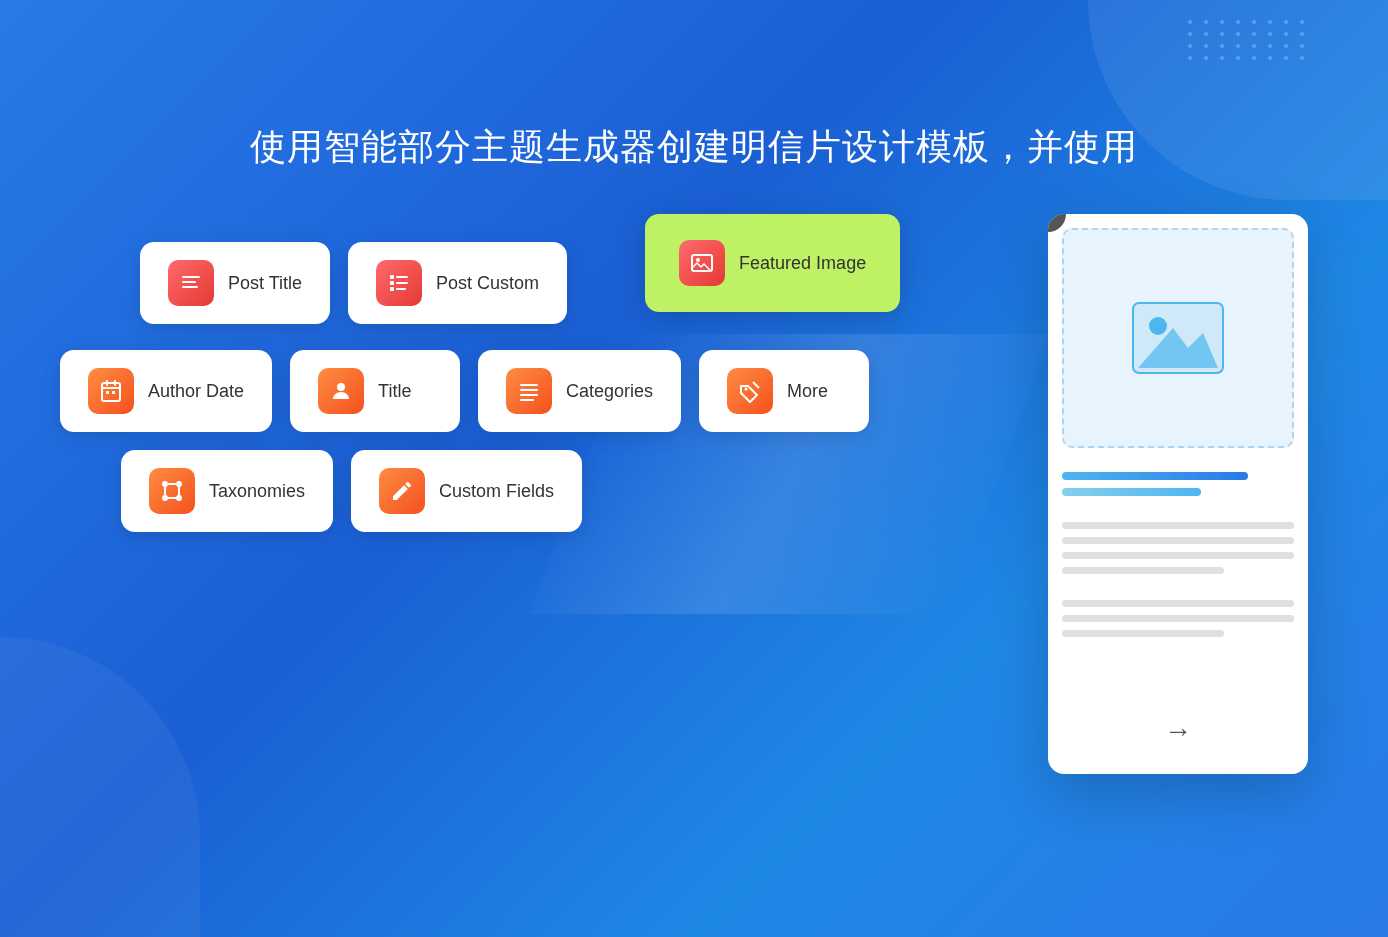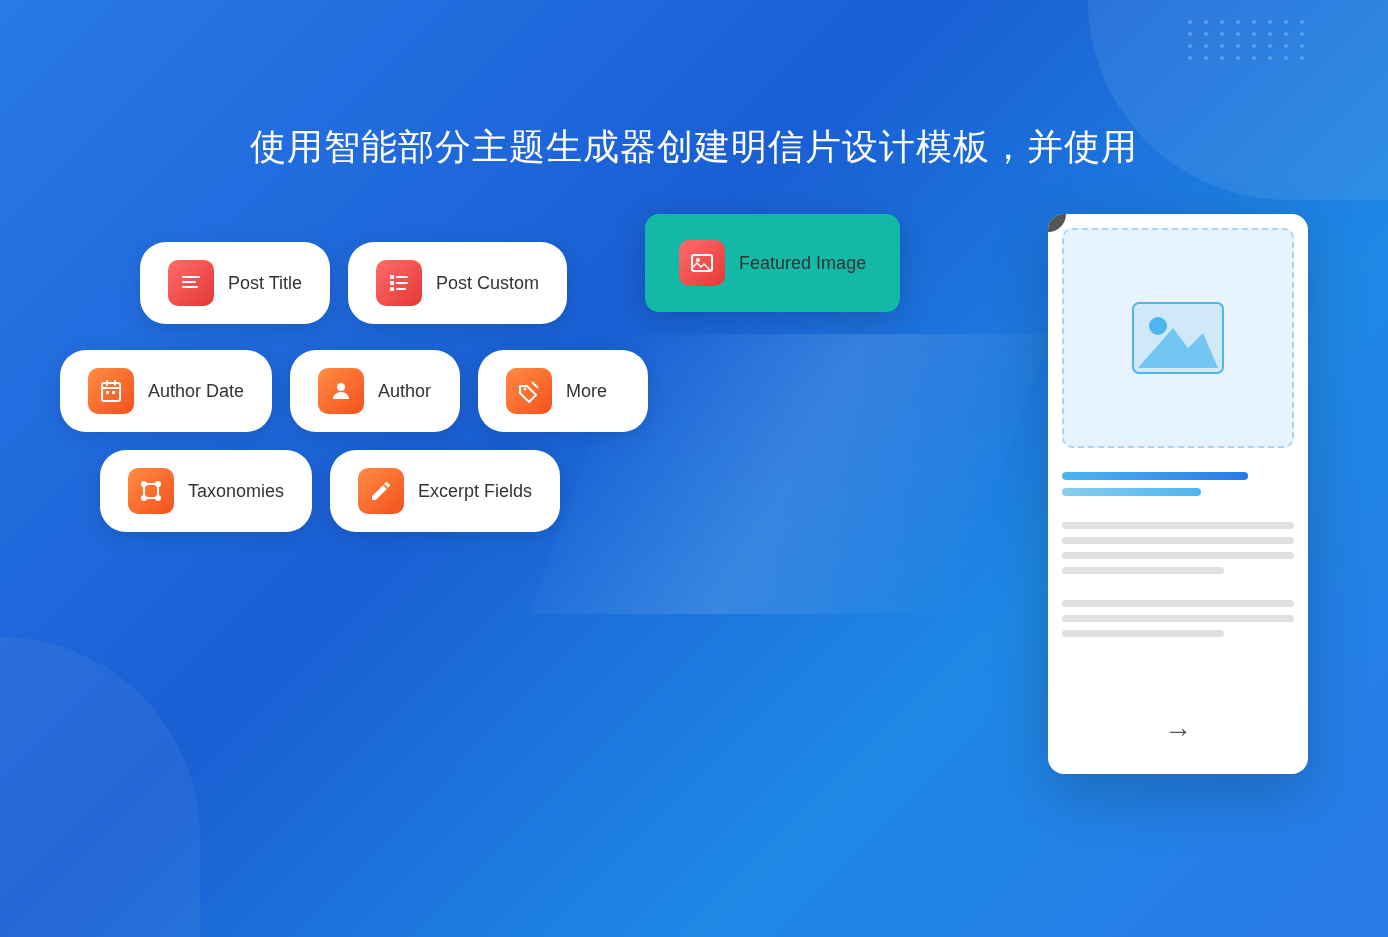--- a/index.html
+++ b/index.html
@@ -89,21 +89,21 @@
     }
 
     .cards-row {
       display: flex;
       gap: 18px;
       align-items: center;
     }
 
     .card {
       background: white;
-      border-radius: 26px;
+      border-radius: 14px;
       display: flex;
       align-items: center;
       gap: 14px;
       padding: 18px 28px;
       min-width: 170px;
       box-shadow: 0 4px 20px rgba(0,0,0,0.12);
     }
 
     .card-icon {
       width: 46px;
@@ -132,21 +132,21 @@
 
     
     .icon-svg {
       width: 24px;
       height: 24px;
       fill: white;
     }
 
     
     .card-featured {
-      background: #14b8a6;
+      background: #bef264;
       border-radius: 14px;
       display: flex;
       align-items: center;
       gap: 14px;
       padding: 26px 34px;
       box-shadow: 0 6px 30px rgba(0,0,0,0.18);
       margin-left: 60px;
       position: relative;
       top: -20px;
     }
@@ -250,21 +250,21 @@
       z-index: 1;
     }
 
     
     .row-1 {
       margin-left: 80px;
     }
 
     
     .row-3 {
-      margin-left: 40px;
+      margin-left: 61px;
       align-items: flex-end;
     }
   </style>
 </head>
 <body>
 
 <div class="page-container">
 
   <div class="bg-shape-top-right"></div>
   <div class="bg-shape-bottom-left"></div>
@@ -367,23 +367,34 @@
           <span class="card-label">Author Date</span>
         </div>
 
         <div class="card">
           <div class="card-icon icon-orange">
             <svg class="icon-svg" viewBox="0 0 24 24" xmlns="http://www.w3.org/2000/svg">
               <circle cx="12" cy="8" r="4" fill="white"></circle>
               <path d="M4 20 c0-4 3.6-7 8-7 s8 3 8 7" fill="white"></path>
             </svg>
           </div>
-          <span class="card-label">Author</span>
-        </div>
-
+          <span class="card-label">Title</span>
+        </div>
+
+        <div class="card">
+          <div class="card-icon icon-orange">
+            <svg class="icon-svg" viewBox="0 0 24 24" xmlns="http://www.w3.org/2000/svg">
+              <rect x="3" y="5" width="18" height="2" rx="1"></rect>
+              <rect x="3" y="10" width="18" height="2" rx="1"></rect>
+              <rect x="3" y="15" width="18" height="2" rx="1"></rect>
+              <rect x="3" y="20" width="14" height="2" rx="1"></rect>
+            </svg>
+          </div>
+          <span class="card-label">Categories</span>
+        </div>
 
         <div class="card">
           <div class="card-icon icon-orange">
             <svg class="icon-svg" viewBox="0 0 24 24" xmlns="http://www.w3.org/2000/svg">
               <path d="M3 7 h7 l9 9 -7 7 -9-9 z" fill="none" stroke="white" stroke-width="2" stroke-linejoin="round"></path>
               <circle cx="8" cy="10" r="1.5" fill="white"></circle>
               <path d="M15 3 l6 6" stroke="white" stroke-width="2"></path>
             </svg>
           </div>
           <span class="card-label">More</span>
@@ -405,21 +416,21 @@
           <span class="card-label">Taxonomies</span>
         </div>
 
         <div class="card">
           <div class="card-icon icon-orange">
             <svg class="icon-svg" viewBox="0 0 24 24" xmlns="http://www.w3.org/2000/svg">
               <path d="M3 17.25 V21 h3.75 L17.81 9.94 l-3.75-3.75 z" fill="white"></path>
               <path d="M20.71 7.04 a1 1 0 0 0 0-1.41 l-2.34-2.34 a1 1 0 0 0-1.41 0 l-1.83 1.83 3.75 3.75 z" fill="white"></path>
             </svg>
           </div>
-          <span class="card-label">Excerpt Fields</span>
+          <span class="card-label">Custom Fields</span>
         </div>
 
       </div>
 
     </div>
 
     <div class="light-beam"></div>
 
     <div class="card-mockup">
 

